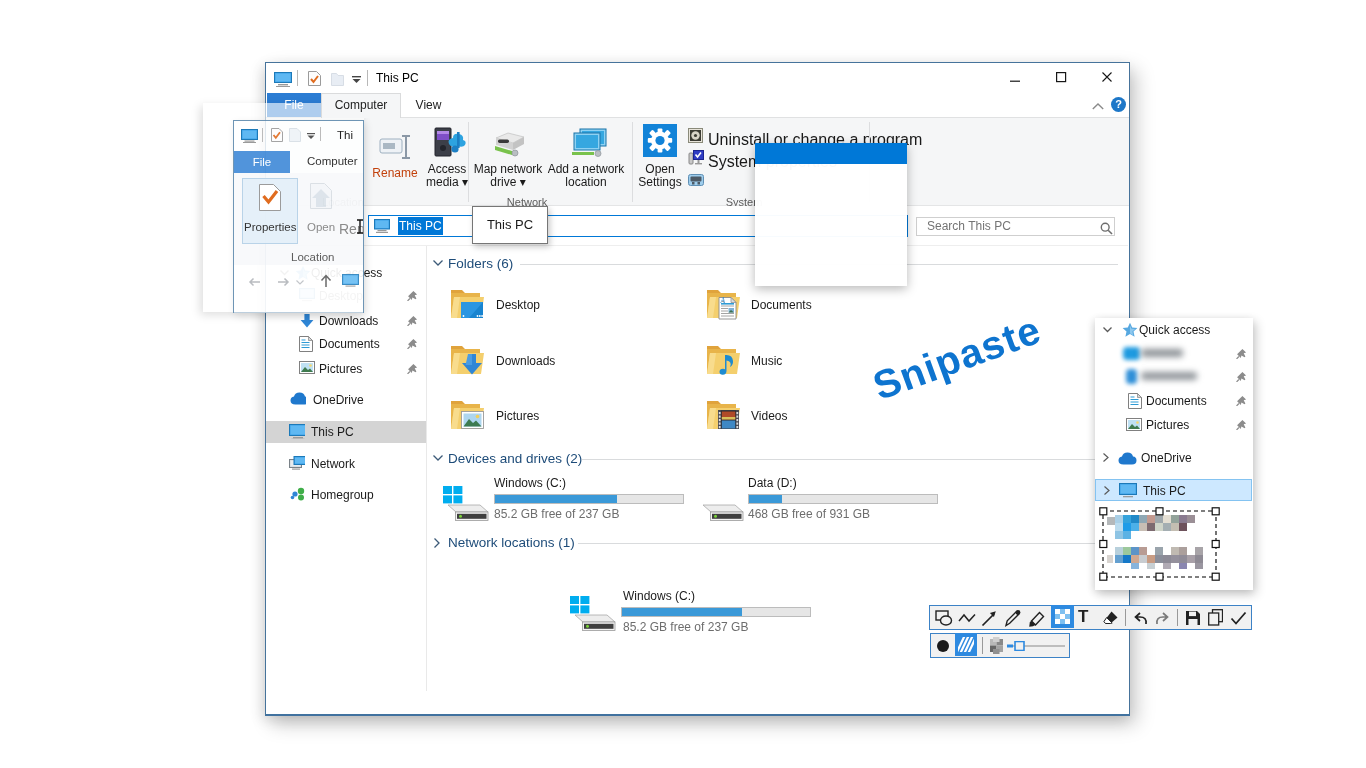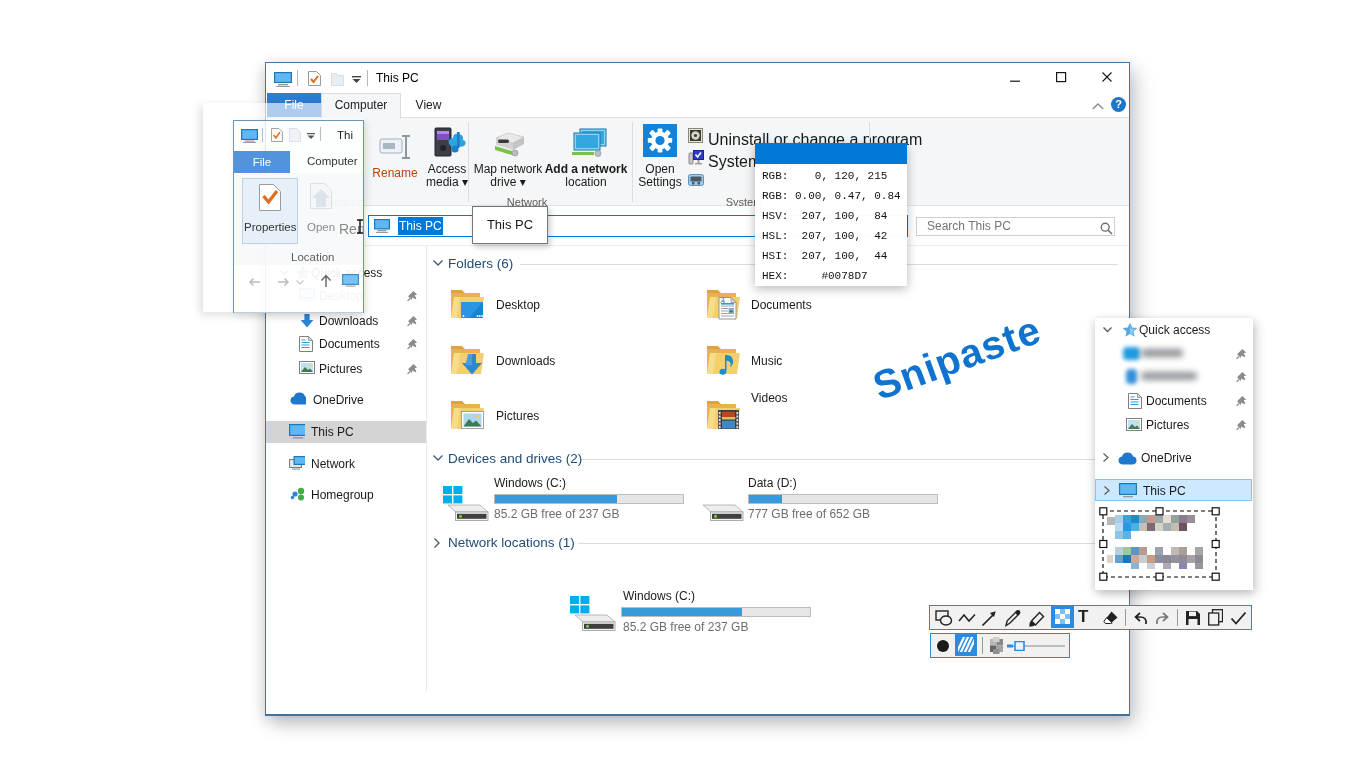--- a/index.html
+++ b/index.html
@@ -162,21 +162,21 @@
       <div class="rtext" style="left:200px;top:44px;width:84px;">Map network</div>
       <div class="rtext" style="left:200px;top:57px;width:84px;">drive ▾</div>
       <svg class="abs" style="left:302px;top:10px;" width="40" height="30">
         <rect x="12" y="1" width="26" height="17" fill="#8ed2f3" stroke="#1872a8"></rect>
         <rect x="14" y="3" width="22" height="13" fill="#35a7e0"></rect>
         <rect x="6" y="5" width="26" height="17" fill="#8ed2f3" stroke="#1872a8"></rect>
         <rect x="8" y="7" width="22" height="13" fill="#35a7e0"></rect>
         <path d="M4 24 L26 24 L26 27 L4 27 Z" fill="#79c24c"></path>
         <circle cx="30" cy="25.5" r="3" fill="#b9bec2" stroke="#8e9499" stroke-width="0.7"></circle>
       </svg>
-      <div class="rtext" style="left:272px;top:44px;width:96px;font-weight:bold;">Add a network</div>
+      <div class="rtext" style="left:272px;top:44px;width:96px;">Add a network</div>
       <div class="rtext" style="left:272px;top:57px;width:96px;">location</div>
       <div class="glabel" style="left:221px;width:80px;">Network</div>
       <div class="rsep" style="left:366px;"></div>
 
       <svg class="abs" style="left:377px;top:6px;" width="34" height="33">
         <rect x="0" y="0" width="34" height="33" fill="#1283d8"></rect>
         <g fill="#fff">
           <circle cx="17" cy="16.5" r="9"></circle>
           <rect x="14.6" y="4.5" width="4.8" height="5" rx="1"></rect>
           <rect x="14.6" y="23.5" width="4.8" height="5" rx="1"></rect>
@@ -424,21 +424,21 @@
           <rect x="13.8" y="28" width="1.8" height="2.2" fill="#ddd"></rect>
         <rect x="31.4" y="14" width="1.8" height="2.2" fill="#ddd"></rect>
           <rect x="31.4" y="17.5" width="1.8" height="2.2" fill="#ddd"></rect>
           <rect x="31.4" y="21" width="1.8" height="2.2" fill="#ddd"></rect>
           <rect x="31.4" y="24.5" width="1.8" height="2.2" fill="#ddd"></rect>
           <rect x="31.4" y="28" width="1.8" height="2.2" fill="#ddd"></rect>
         <rect x="16.8" y="13.5" width="13.5" height="8" fill="#b04a28"></rect>
         <rect x="16.8" y="22.5" width="13.5" height="8" fill="#3f88c4"></rect>
         <rect x="16.8" y="19" width="13.5" height="2.5" fill="#d8c05a"></rect>
       </svg>
-      <div class="ilabel" style="left:323px;top:145px;">Videos</div>
+      <div class="ilabel" style="left:323px;top:163px;">Videos</div>
 
       <svg class="abs" style="left:5px;top:209px;" width="10" height="7">
           <path d="M0.5 0.5 L5 5 L9.5 0.5" stroke="#3c5a78" stroke-width="1.3" fill="none"></path>
         </svg>
       <div class="ghead" style="left:20px;top:205px;">Devices and drives (2)</div>
       <div class="gline" style="left:154px;top:213px;width:536px;"></div>
 
       <svg class="abs" style="left:14px;top:238px;" width="48" height="38">
         <rect x="1" y="2" width="9" height="8" fill="#00adef"></rect>
           <rect x="11.4" y="2" width="9" height="8" fill="#00adef"></rect>
@@ -458,21 +458,21 @@
       <svg class="abs" style="left:269px;top:238px;" width="48" height="38">
         <path d="M6 21 L38 21 L46 28 L14 28 Z" fill="#ededed" stroke="#a8a8a8" stroke-width="0.8"></path>
         <rect x="13.5" y="28" width="32.5" height="8.5" fill="#f2f2f2" stroke="#9a9a9a" stroke-width="0.8"></rect>
         <rect x="15" y="29.8" width="29.5" height="5" fill="#3f3f3f"></rect>
         <circle cx="18.5" cy="32.3" r="1.5" fill="#7ad338"></circle>
       </svg>
       <div class="ilabel" style="left:320px;top:230px;">Data (D:)</div>
       <div class="pbar" style="left:320px;top:248px;width:190px;">
           <div class="pfill" style="width:33px;"></div>
         </div>
-      <div class="gtext" style="left:320px;top:261px;">777 GB free of 652 GB</div>
+      <div class="gtext" style="left:320px;top:261px;">468 GB free of 931 GB</div>
 
       <svg class="abs" style="left:6px;top:292px;" width="7" height="10">
           <path d="M0.5 0.5 L5 5 L0.5 9.5" stroke="#3c5a78" stroke-width="1.3" fill="none"></path>
         </svg>
       <div class="ghead" style="left:20px;top:289px;">Network locations (1)</div>
       <div class="gline" style="left:150px;top:297px;width:540px;"></div>
 
       <svg class="abs" style="left:141px;top:348px;" width="48" height="38">
         <rect x="1" y="2" width="9" height="8" fill="#00adef"></rect>
           <rect x="11.4" y="2" width="9" height="8" fill="#00adef"></rect>
@@ -553,26 +553,20 @@
       <rect x="0.5" y="0.5" width="16" height="10" fill="#3ba0e8" stroke="#1c79b8"></rect>
       <rect x="1.5" y="1.5" width="14" height="8" fill="#5fb8f2"></rect>
       <rect x="3.5" y="11.5" width="10" height="1.2" fill="#9a9a9a"></rect>
     </svg>
   </div>
 
   <div id="tooltip">This PC</div>
 
   <div id="cpanel">
     <div class="chead"></div>
-    <pre>RGB:    0, 120, 215
-RGB: 0.00, 0.47, 0.84
-HSV:  207, 100,  84
-HSL:  207, 100,  42
-HSI:  207, 100,  44
-HEX:     #0078D7</pre>
   </div>
 
   <div id="sniplogo">Snipaste</div>
 
   <div id="rpanel">
     <div class="rrow" style="top:1px;">
       <svg class="abs" style="left:8px;top:8px;" width="9" height="6">
           <path d="M0.5 0.5 L4.5 4.5 L8.5 0.5" stroke="#5a5a5a" stroke-width="1.3" fill="none"></path>
         </svg>
       <svg class="abs" style="left:27px;top:3px;" width="16" height="16">

